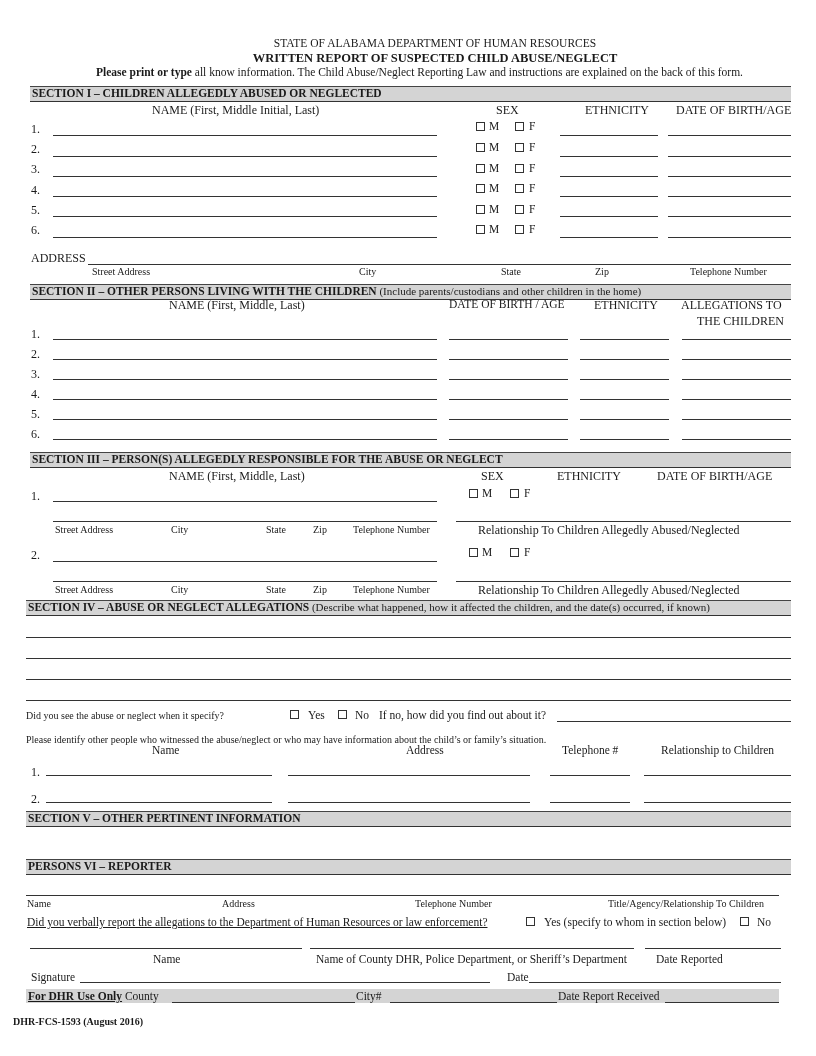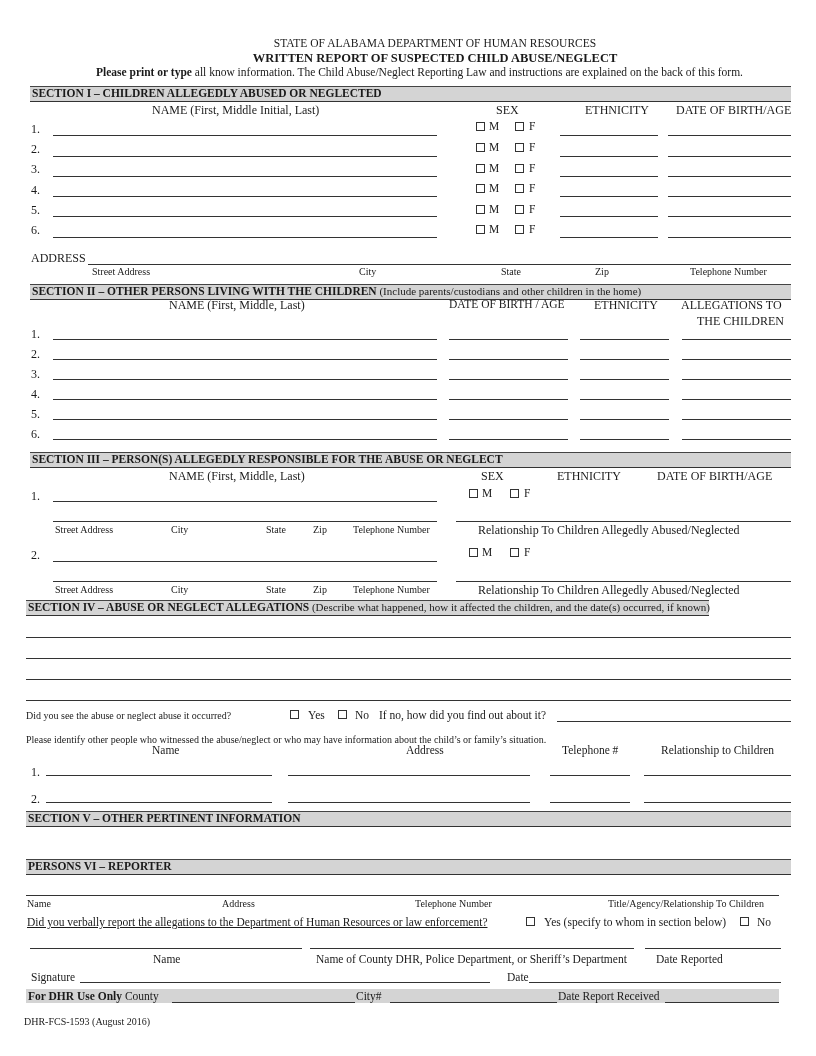--- a/index.html
+++ b/index.html
@@ -188,29 +188,29 @@
   <div class="line" style="left:53px;width:384px;top:581px;"></div>
   <div class="abs t9" style="left:55px;top:584px;">Street Address</div>
   <div class="abs t9" style="left:171px;top:584px;">City</div>
   <div class="abs t9" style="left:266px;top:584px;">State</div>
   <div class="abs t9" style="left:313px;top:584px;">Zip</div>
   <div class="abs t9" style="left:353px;top:584px;">Telephone Number</div>
   <div class="line" style="left:456px;width:335px;top:581px;"></div>
   <div class="abs t12" style="left:478px;top:583px;">Relationship To Children Allegedly Abused/Neglected</div>
 </div>
 
-<div class="bar" style="top:600px;left:26px;width:683px;">
+<div class="bar" style="top:600px;left:26px;width:765px;">
   <span class="bar-title"><span>SECTION IV – ABUSE OR NEGLECT ALLEGATIONS</span><span class="bar-sub"> (Describe what happened, how it affected the children, and the date(s) occurred, if known)</span></span>
 </div>
 <div class="line" style="left:26px;width:765px;top:637px;"></div>
 <div class="line" style="left:26px;width:765px;top:658px;"></div>
 <div class="line" style="left:26px;width:765px;top:679px;"></div>
 <div class="line" style="left:26px;width:765px;top:700px;"></div>
 
-<div class="abs t10" style="left:26px;top:710px;">Did you see the abuse or neglect abuse it occurred?</div>
+<div class="abs t10" style="left:26px;top:710px;">Did you see the abuse or neglect when it specify?</div>
 <div class="cb" style="left:290px;top:710px;"></div>
 <div class="abs t11" style="left:308px;top:709px;">Yes</div>
 <div class="cb" style="left:338px;top:710px;"></div>
 <div class="abs t11" style="left:355px;top:709px;">No</div>
 <div class="abs t11" style="left:379px;top:709px;">If no, how did you find out about it?</div>
 <div class="line" style="left:557px;width:234px;top:721px;"></div>
 
 <div class="abs t10" style="left:26px;top:734px;">Please identify other people who witnessed the abuse/neglect or who may have information about the child’s or family’s situation.</div>
 <div class="abs t11" style="left:152px;top:744px;">Name</div>
 <div class="abs t11" style="left:406px;top:744px;">Address</div>
@@ -258,20 +258,20 @@
 <div class="abs t11" style="left:153px;top:953px;">Name</div>
 <div class="abs t11" style="left:316px;top:953px;">Name of County DHR, Police Department, or Sheriff’s Department</div>
 <div class="abs t11" style="left:656px;top:953px;">Date Reported</div>
 
 <div class="abs t11" style="left:31px;top:971px;">Signature</div>
 <div class="line" style="left:80px;width:410px;top:982px;"></div>
 <div class="abs t11" style="left:507px;top:971px;">Date</div>
 <div class="line" style="left:529px;width:252px;top:982px;"></div>
 
 <div class="abs" style="left:26px;top:989px;width:753px;height:14px;background:#d4d4d4;"></div>
-<div class="abs t11" style="left:28px;top:990px;"><b style="">For DHR Use Only</b><span> County</span></div>
+<div class="abs t11" style="left:28px;top:990px;"><b style="text-decoration:underline;">For DHR Use Only</b><span> County</span></div>
 <div class="line" style="left:172px;width:183px;top:1002px;"></div>
 <div class="abs t11" style="left:356px;top:990px;">City#</div>
 <div class="line" style="left:390px;width:167px;top:1002px;"></div>
 <div class="abs t11" style="left:558px;top:990px;">Date Report Received</div>
 <div class="line" style="left:665px;width:114px;top:1002px;"></div>
 
-<div class="abs t9" style="left:24px;top:1016px;">DHR-FCS-1593 (August 2016)</div>
+<div class="abs t9" style="left:13px;top:1016px;font-weight:bold;">DHR-FCS-1593 (August 2016)</div>
 
 </body></html>

